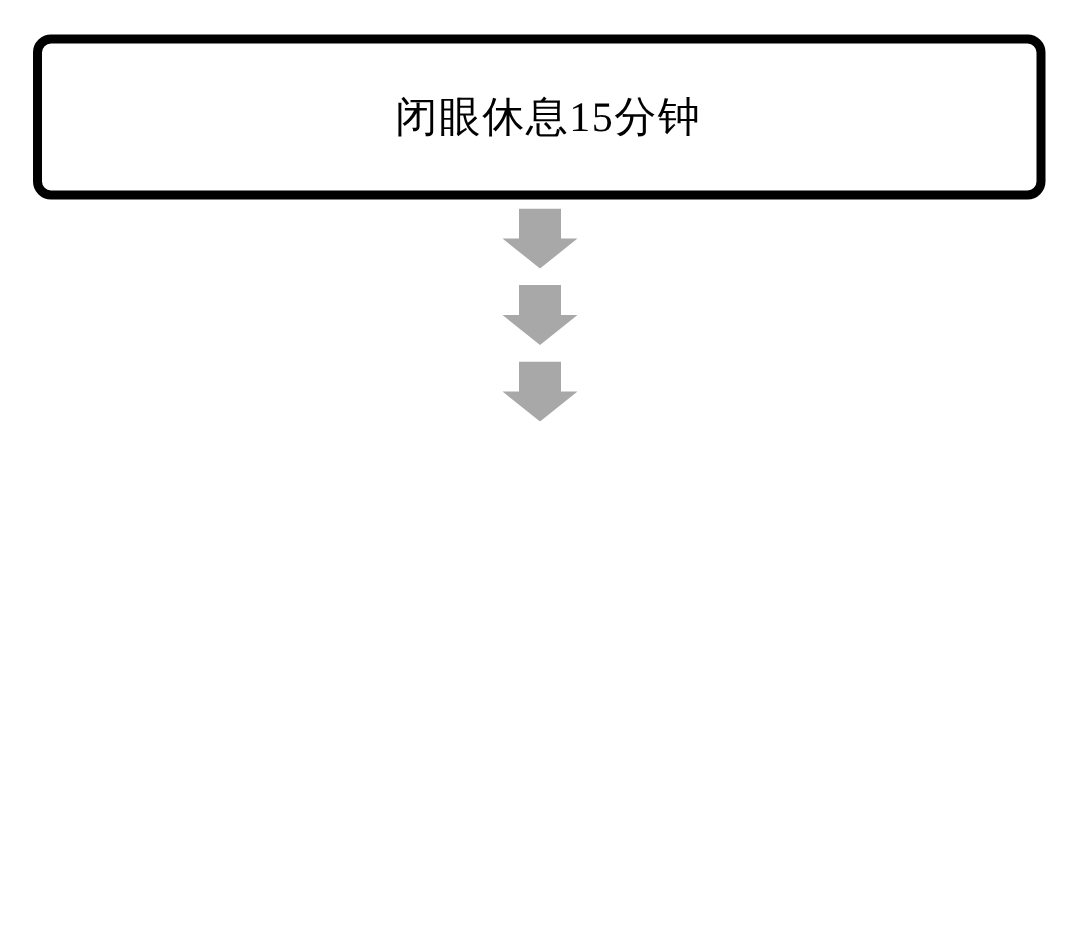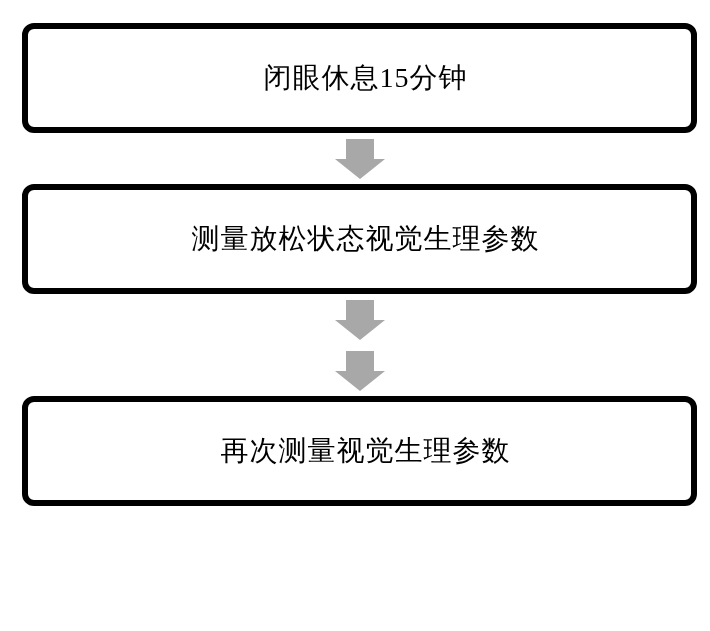--- a/index.html
+++ b/index.html
@@ -64,35 +64,29 @@
     <div class="flow-box">
       <span class="flow-box-label">闭眼休息15分钟</span>
     </div>
 
     <div class="arrow-gap">
       <svg class="down-arrow" width="50" height="40" viewBox="0 0 50 40" aria-hidden="true">
         <polygon points="11,0 39,0 39,20 50,20 25,40 0,20 11,20"></polygon>
       </svg>
     </div>
 
-    <div class="flow-box">
-      <span class="flow-box-label">测量放松状态视觉生理参数</span>
-    </div>
 
     <div class="arrow-gap">
       <svg class="down-arrow" width="50" height="40" viewBox="0 0 50 40" aria-hidden="true">
         <polygon points="11,0 39,0 39,20 50,20 25,40 0,20 11,20"></polygon>
       </svg>
     </div>
 
 
     <div class="arrow-gap">
       <svg class="down-arrow" width="50" height="40" viewBox="0 0 50 40" aria-hidden="true">
         <polygon points="11,0 39,0 39,20 50,20 25,40 0,20 11,20"></polygon>
       </svg>
     </div>
 
-    <div class="flow-box">
-      <span class="flow-box-label">再次测量视觉生理参数</span>
-    </div>
 
   </div>
 </div>
 
 </body></html>

